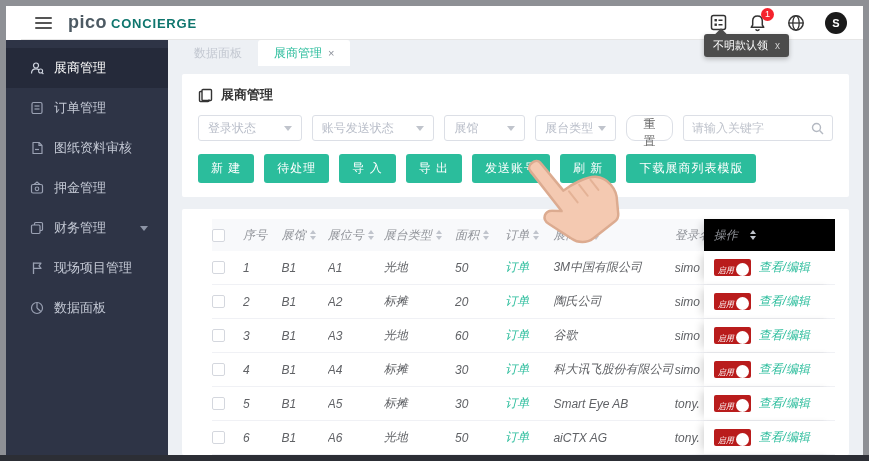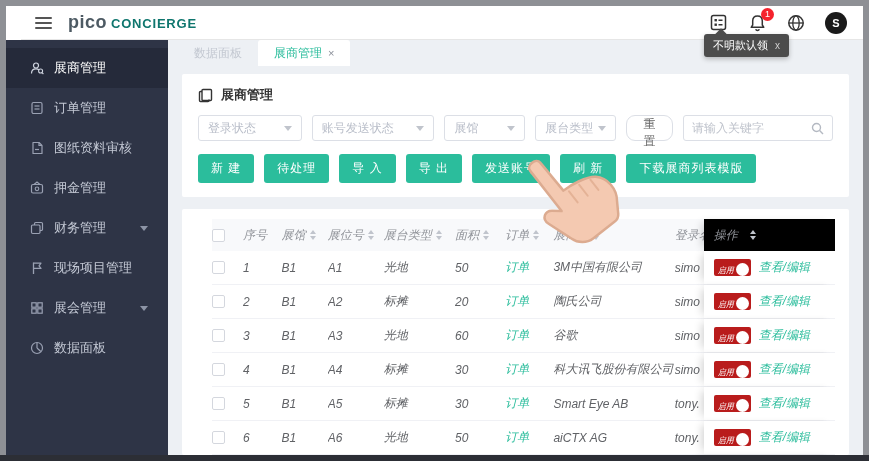--- a/index.html
+++ b/index.html
@@ -177,30 +177,20 @@
         </div>
         <div class="side-item">
           <svg width="14" height="14" viewBox="0 0 14 14">
               <line x1="3.5" y1="1.5" x2="3.5" y2="13" stroke="#9aa1b3" stroke-width="1.3"></line>
               <path d="M3.5 2.2 h7.5 l-2 2.6 2 2.6 h-7.5" fill="none" stroke="#9aa1b3" stroke-width="1.2" stroke-linejoin="round"></path>
             </svg>
           <span>现场项目管理</span>
         </div>
         <div class="side-item">
           <svg width="14" height="14" viewBox="0 0 14 14">
-              <rect x="1.8" y="1.8" width="4.4" height="4.4" fill="none" stroke="#9aa1b3" stroke-width="1.2"></rect>
-              <rect x="7.8" y="1.8" width="4.4" height="4.4" fill="none" stroke="#9aa1b3" stroke-width="1.2"></rect>
-              <rect x="1.8" y="7.8" width="4.4" height="4.4" fill="none" stroke="#9aa1b3" stroke-width="1.2"></rect>
-              <rect x="7.8" y="7.8" width="4.4" height="4.4" fill="none" stroke="#9aa1b3" stroke-width="1.2"></rect>
-            </svg>
-          <span>展会管理</span>
-          <span class="side-caret"></span>
-        </div>
-        <div class="side-item">
-          <svg width="14" height="14" viewBox="0 0 14 14">
               <circle cx="7" cy="7" r="5.5" fill="none" stroke="#9aa1b3" stroke-width="1.2"></circle>
               <path d="M7 7 V1.8 M7 7 l3.8 3.5" fill="none" stroke="#9aa1b3" stroke-width="1.2"></path>
             </svg>
           <span>数据面板</span>
         </div>
       </aside>
 
       <div class="main">
         <div class="tabstrip">
           <div class="tab inactive">

